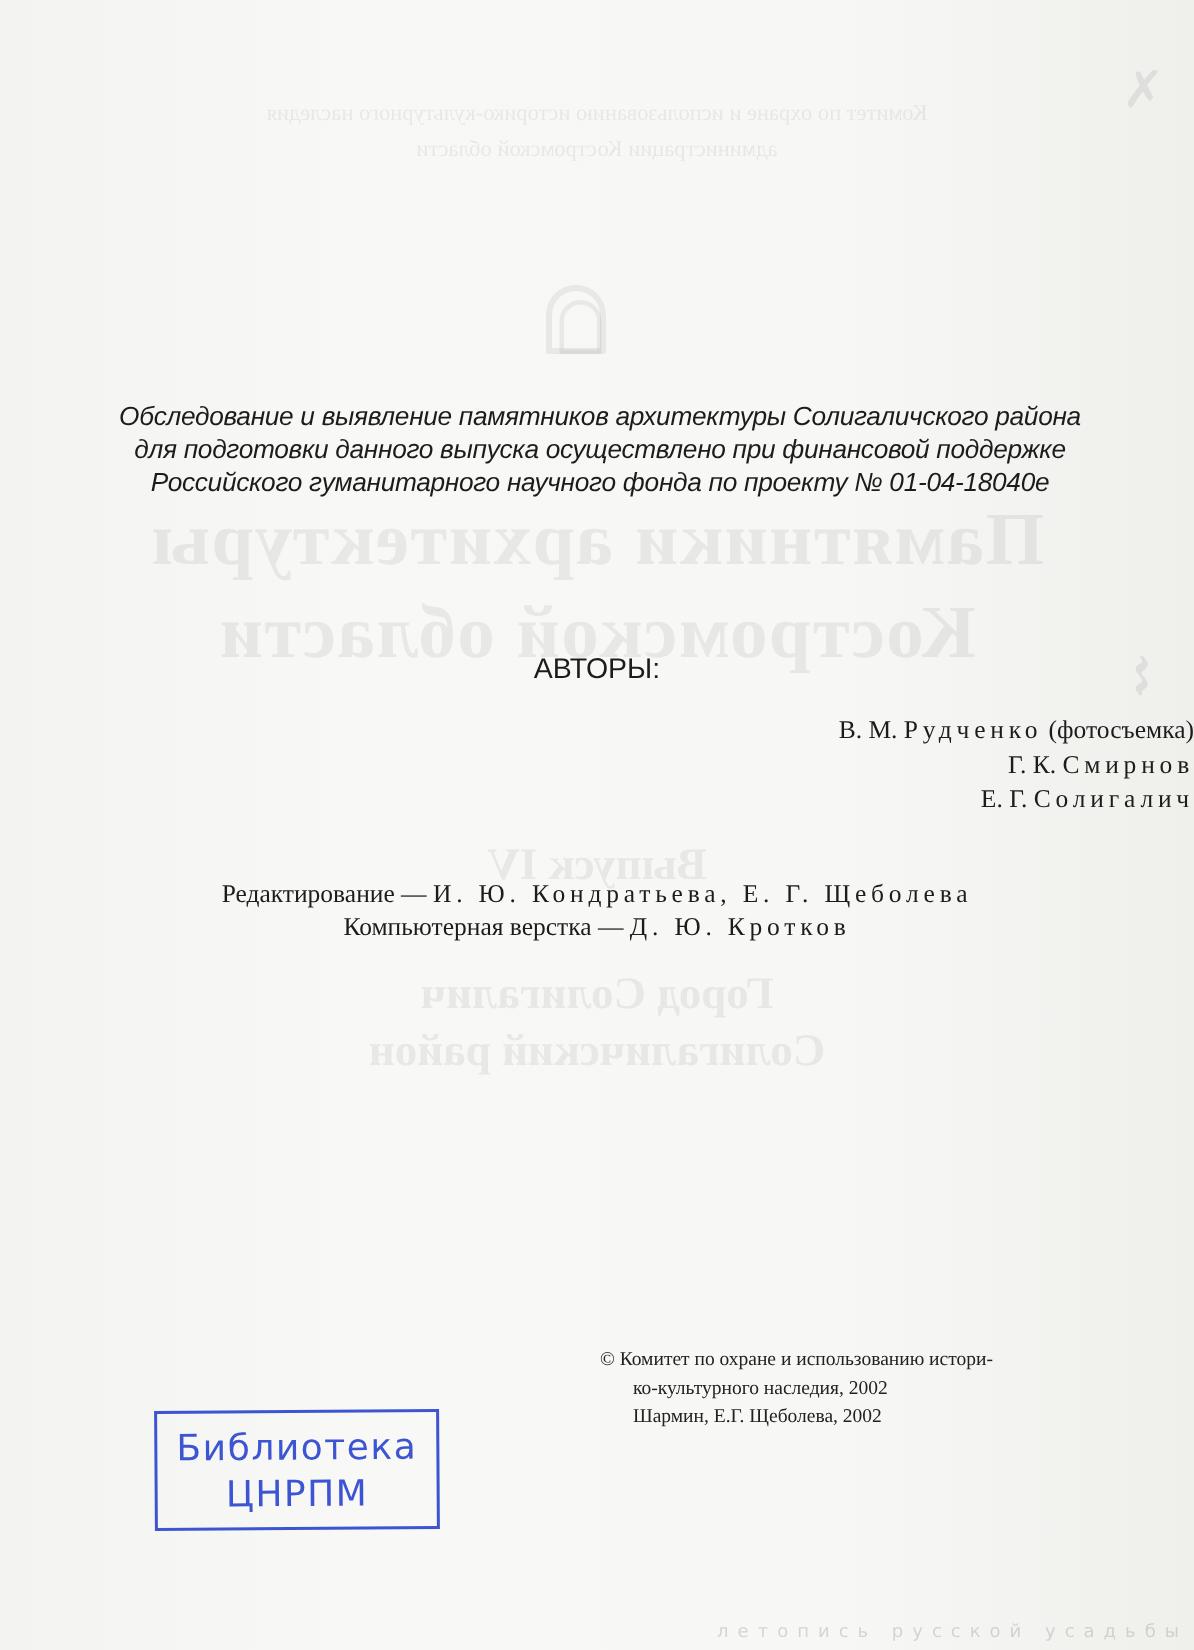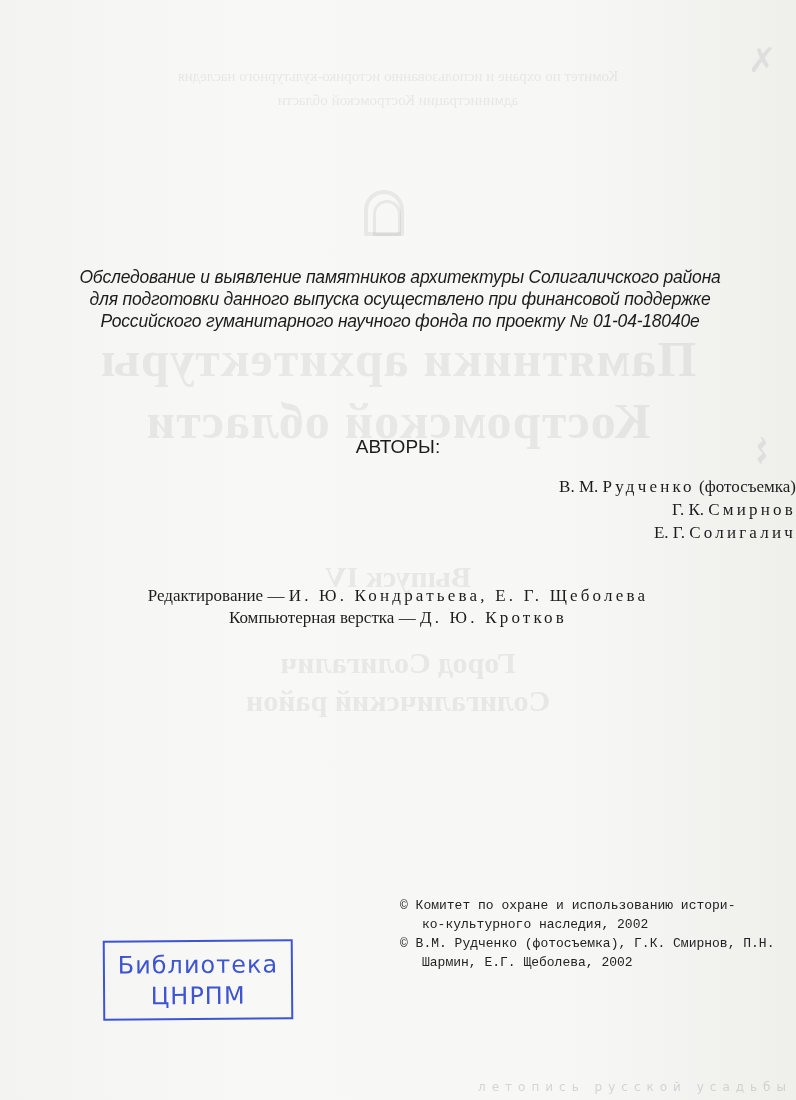--- a/index.html
+++ b/index.html
@@ -61,21 +61,21 @@
     .authors .sp { letter-spacing: 3.2px; }
 
     .credits {
       position: absolute; left: 0; right: 0; top: 585px;
       text-align: center; font-size: 17px; line-height: 22px;
     }
     .credits .sp { letter-spacing: 3.2px; }
 
     .copyright {
       position: absolute; left: 400px; width: 370px; top: 896px;
-      font-family: Liberation Mono, monospace;
+      font-family: Liberation Serif, serif;
       font-size: 13px; line-height: 19px; color: #222;
     }
     .copyright .line { white-space: nowrap; }
     .copyright .indent { padding-left: 22px; }
 
     .stamp {
       position: absolute; left: 103px; top: 940px;
       width: 190px; height: 80px;
       border: 2px solid #3d55d2;
       box-sizing: border-box;
@@ -140,21 +140,20 @@
     </div>
     <div>
       <span>Компьютерная верстка —</span>
       <span class="sp">Д. Ю. Кротков</span>
     </div>
   </div>
 
   <div class="copyright">
     <div class="line">© Комитет по охране и использованию истори-</div>
     <div class="line indent">ко-культурного наследия, 2002</div>
-    <div class="line">© В.М. Рудченко (фотосъемка), Г.К. Смирнов, П.Н.</div>
     <div class="line indent">Шармин, Е.Г. Щеболева, 2002</div>
   </div>
 
   <div class="stamp">
     <div>Библиотека</div>
     <div>ЦНРПМ</div>
   </div>
 
   <div class="watermark">летопись русской усадьбы</div>
 </div>

